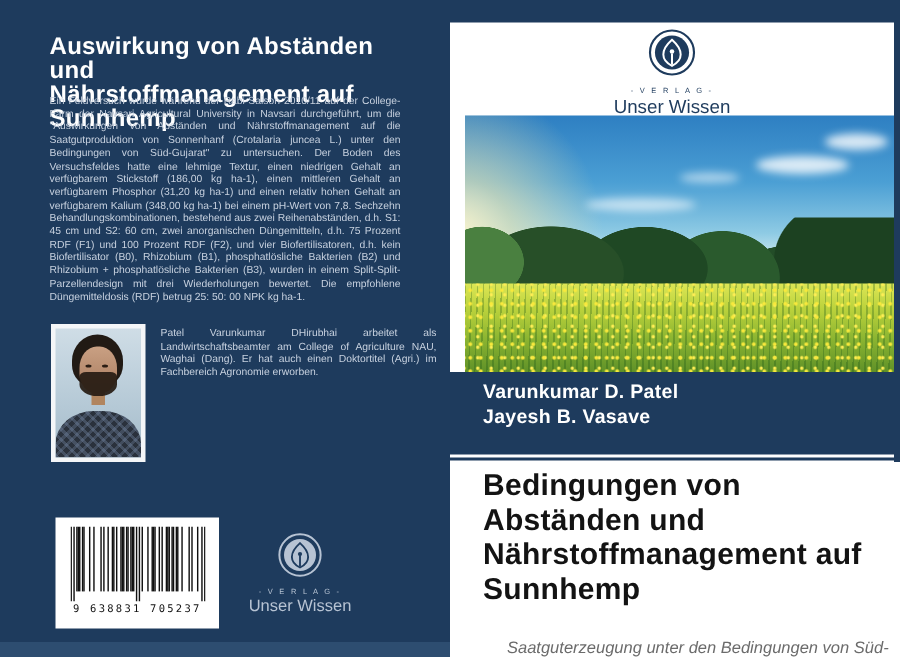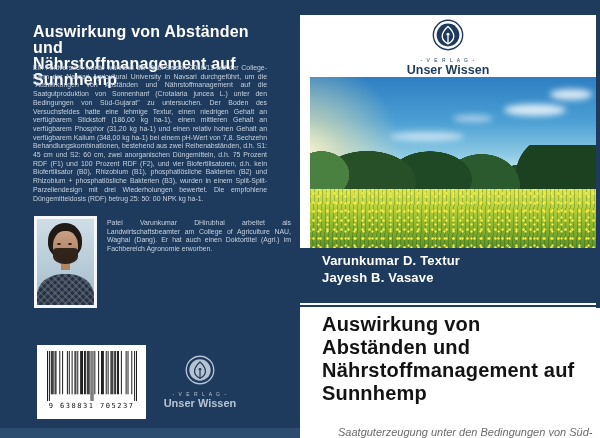--- a/index.html
+++ b/index.html
@@ -35,21 +35,21 @@
   .bio{position:absolute;left:107px;top:219px;width:184px;margin:0;
        color:#c7d1df;font-size:6.9px;line-height:8.7px;text-align:justify;}
 
   .barcode-box{position:absolute;left:37px;top:345px;width:109px;height:74px;background:#ffffff;}
   .barcode-box svg{display:block;margin:6px auto 0;width:90px;height:50px;}
   .barcode-digits{margin-top:1px;text-align:center;color:#111111;
                   font-family:"DejaVu Sans Mono",monospace;font-size:7px;letter-spacing:1.5px;}
 
   .logo{position:absolute;text-align:center;}
   .logo .verlag{font-size:5px;letter-spacing:1.5px;margin-top:2px;}
-  .logo .pubname{font-weight:bold;}
+  .logo .pubname{font-weight:normal;}
   .logo-light{left:155px;top:355px;width:90px;color:#b7c3d3;}
   .logo-light .pubname{font-size:11px;}
   .bottom-strip{position:absolute;left:0;top:428px;width:300px;height:10px;background:#2d4d70;}
 
   
   .front-panel{position:absolute;left:300px;top:0;width:300px;height:438px;background:#ffffff;}
   .top-strip{position:absolute;left:0;top:0;width:300px;height:15px;background:#1e3b5d;}
   .right-border{position:absolute;right:0;top:0;width:4px;height:308px;background:#1e3b5d;}
   .logo-dark{left:88px;top:19px;width:120px;color:#1e3b5d;}
   .logo-dark .pubname{font-size:12.5px;}
@@ -199,25 +199,25 @@
     <div class="field-photo">
       <div class="cloud c1"></div>
       <div class="cloud c2"></div>
       <div class="cloud c3"></div>
       <div class="cloud c4"></div>
       <div class="trees"></div>
       <div class="crop-field"></div>
     </div>
 
     <div class="author-band">
-      <div class="author-name">Varunkumar D. Textur</div>
+      <div class="author-name">Varunkumar D. Patel</div>
       <div class="author-name">Jayesh B. Vasave</div>
     </div>
 
     <div class="separator"></div>
-    <h2 class="front-title">Auswirkung von
+    <h2 class="front-title">Bedingungen von
 Abständen und
 Nährstoffmanagement auf
 Sunnhemp</h2>
     <p class="subtitle">Saatguterzeugung unter den Bedingungen von Süd-Gujarat</p>
   </div>
 
 </div>
 
 </body></html>

